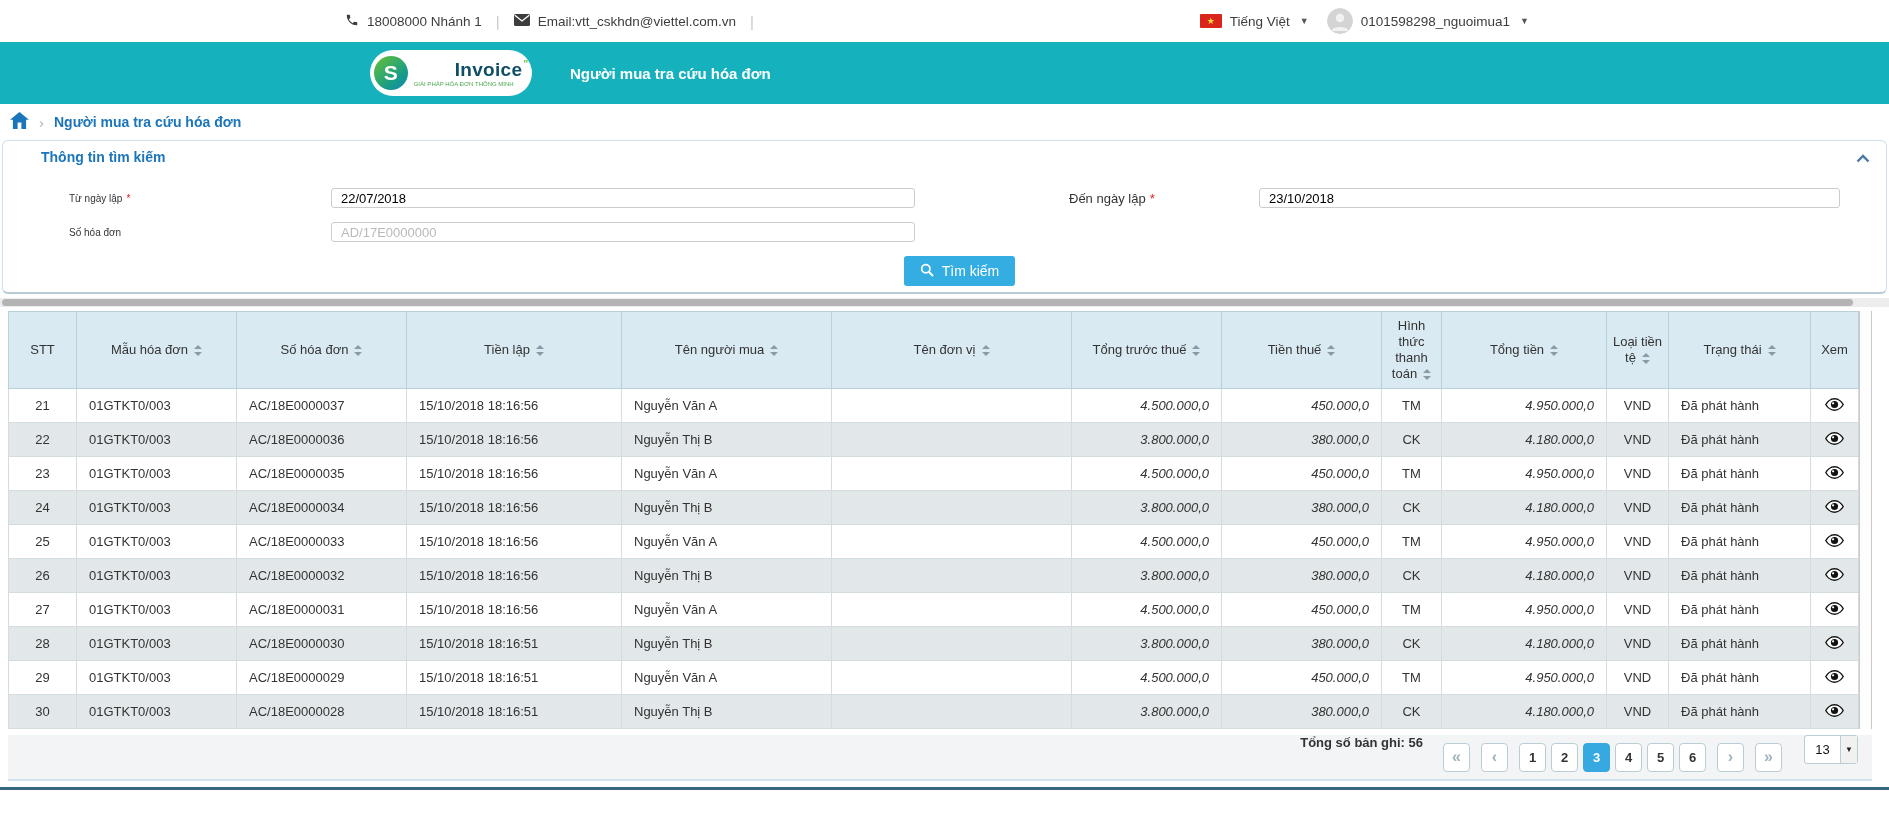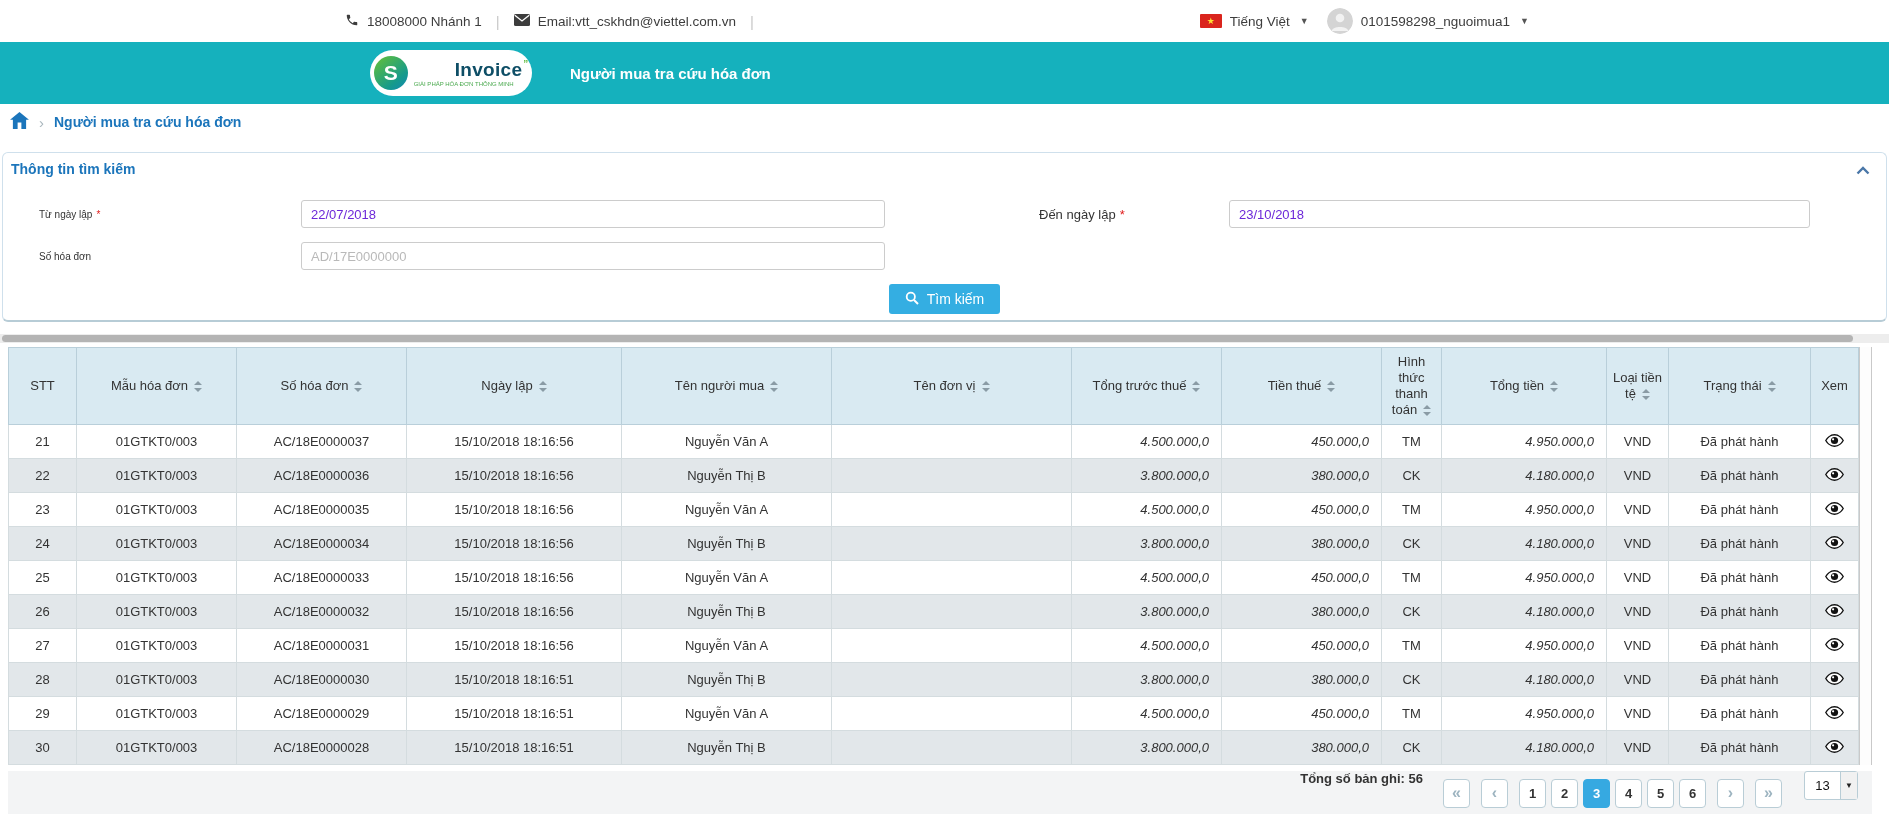--- a/index.html
+++ b/index.html
@@ -30,47 +30,47 @@
   .logo-mark { color:#6abf4b; font-size:10px; font-weight:bold; margin-left:1px; }
   .logo-tag { color:#4aa94e; font-size:6px; margin-top:2px; white-space:nowrap; }
   .header-title { color:#fff; font-weight:bold; font-size:15px; margin-left:38px; }
 
   
   .breadcrumb { height:36px; display:flex; align-items:center; padding-left:10px; gap:10px; background:#fff; }
   .crumb-sep { color:#a9b6bd; font-size:15px; }
   .crumb-current { color:#1b75bb; font-weight:bold; font-size:14px; }
 
   
-  .panel { margin:12px 2px; border:1px solid #cfe0ec; border-bottom:2px solid #b7ccd6; border-radius:6px; padding-bottom:6px; background:#fff; }
+  .panel { margin:0 2px; border:1px solid #cfe0ec; border-bottom:2px solid #b7ccd6; border-radius:6px; padding-bottom:6px; background:#fff;padding-left:30px; }
   .panel-head { display:flex; justify-content:space-between; align-items:flex-start; padding:8px 14px 0 8px; }
   .panel-title { color:#1b75bb; font-weight:bold; font-size:14px; }
   .collapse-btn { cursor:pointer; padding:2px; }
   .form-row { display:flex; align-items:center; }
   .form-row.r1 { margin-top:20px; }
   .form-row.r2 { margin-top:14px; }
   .lbl { width:298px; padding-left:36px; font-size:10px; color:#333; }
   .req { color:#e01b1b; margin-left:4px; }
-  .inp { width:584px; height:28px; border:1px solid #cccccc; border-radius:3px; padding:0 9px; font-size:13px; color:#6d28d9; font-family:"Liberation Sans", sans-serif; outline:none; }
+  .inp { width:584px; height:20px; border:1px solid #cccccc; border-radius:3px; padding:0 9px; font-size:13px; color:#000000; font-family:"Liberation Sans", sans-serif; outline:none; }
   .inp::placeholder { color:#b9b9b9; }
   .lbl2 { width:344px; padding-left:154px; font-size:13px; color:#333; }
   .inp2 { width:581px; }
   .btn-row { display:flex; justify-content:center; margin-top:14px; }
   .search-btn { display:inline-flex; align-items:center; gap:8px; height:30px; padding:0 16px; background:#34aee2; border:none; border-radius:3px; color:#fff; font-size:14px; font-family:"Liberation Sans", sans-serif; cursor:pointer; }
 
   
   .hscroll { margin-top:4px; height:9px; background:#ededed; position:relative; }
   .hscroll .hthumb { position:absolute; left:2px; top:1px; height:7px; width:98%; background:#b4b4b4; border-radius:4px; }
 
   
   .table-wrap { display:flex; margin-left:8px; margin-top:4px; }
   table.grid { border-collapse:collapse; table-layout:fixed; width:1850px; }
   table.grid th { background:#d9eaf2; border:1px solid #b9cfda; font-size:13px; font-weight:normal; color:#333; text-align:center; padding:6px 4px; line-height:16px; height:76px; }
   table.grid td { border:1px solid #d4dcdf; height:34px; padding:0 12px; font-size:13px; color:#333; background:#fff; white-space:nowrap; overflow:hidden; }
   table.grid tbody tr:nth-child(even) td { background:#e2e7ea; }
-  .al-left { text-align:center;margin-left:16px; } .al-right { text-align:right;font-style:italic; } .al-center { text-align:center; padding:0 4px !important; }
+  .al-left { text-align:left;margin-left:16px; } .al-right { text-align:right;font-style:italic; } .al-center { text-align:center; padding:0 4px !important; }
   .sort { display:inline-flex; flex-direction:column; margin-left:6px; vertical-align:middle; cursor:pointer; }
   .sort i { display:block; width:0; height:0; border:4px solid transparent; }
   .sort i.up { border-bottom-color:#8a9ba5; border-top-width:0; margin-bottom:3px; }
   .sort i.dn { border-top-color:#8a9ba5; border-bottom-width:0; }
   .eye-btn { cursor:pointer; display:inline-flex; align-items:center; }
   .vscroll { width:13px; border-left:1px solid #c9c9c9; border-right:1px solid #c9c9c9; background:#fdfdfd; }
 
   
   .pagebar { margin:6px 0 0 8px; width:1864px; height:46px; background:#f3f4f5; border-bottom:2px solid #cfe3ed; display:flex; justify-content:flex-end; padding-right:14px; gap:16px; }
   .total-label { font-weight:bold; font-size:13px; color:#333; margin-right:4px; }
@@ -207,21 +207,21 @@
           <tr>
             <th><span>STT</span></th>
             <th><span>Mẫu hóa đơn</span><span class="sort">
                 <i class="up"></i>
                 <i class="dn"></i>
               </span></th>
             <th><span>Số hóa đơn</span><span class="sort">
                 <i class="up"></i>
                 <i class="dn"></i>
               </span></th>
-            <th><span>Ngày lập</span><span class="sort">
+            <th><span>Tiền lập</span><span class="sort">
                 <i class="up"></i>
                 <i class="dn"></i>
               </span></th>
             <th><span>Tên người mua</span><span class="sort">
                 <i class="up"></i>
                 <i class="dn"></i>
               </span></th>
             <th><span>Tên đơn vị</span><span class="sort">
                 <i class="up"></i>
                 <i class="dn"></i>

